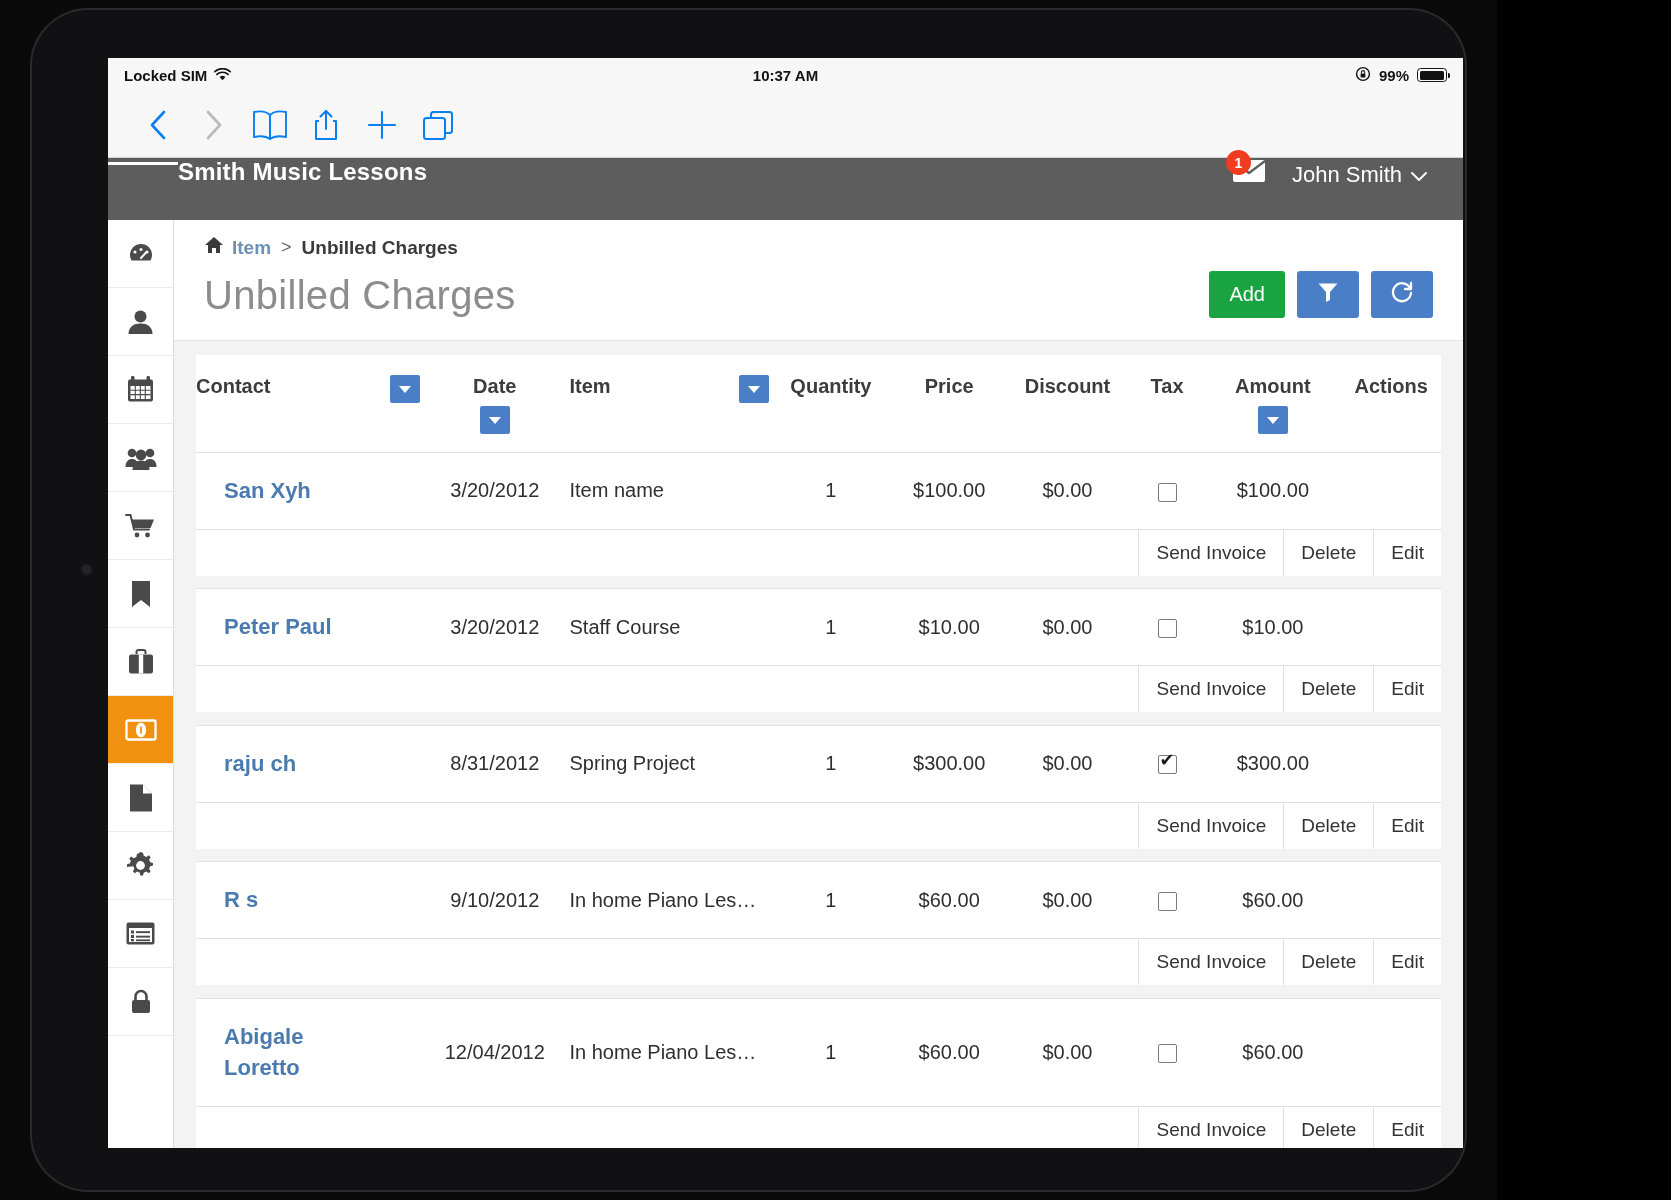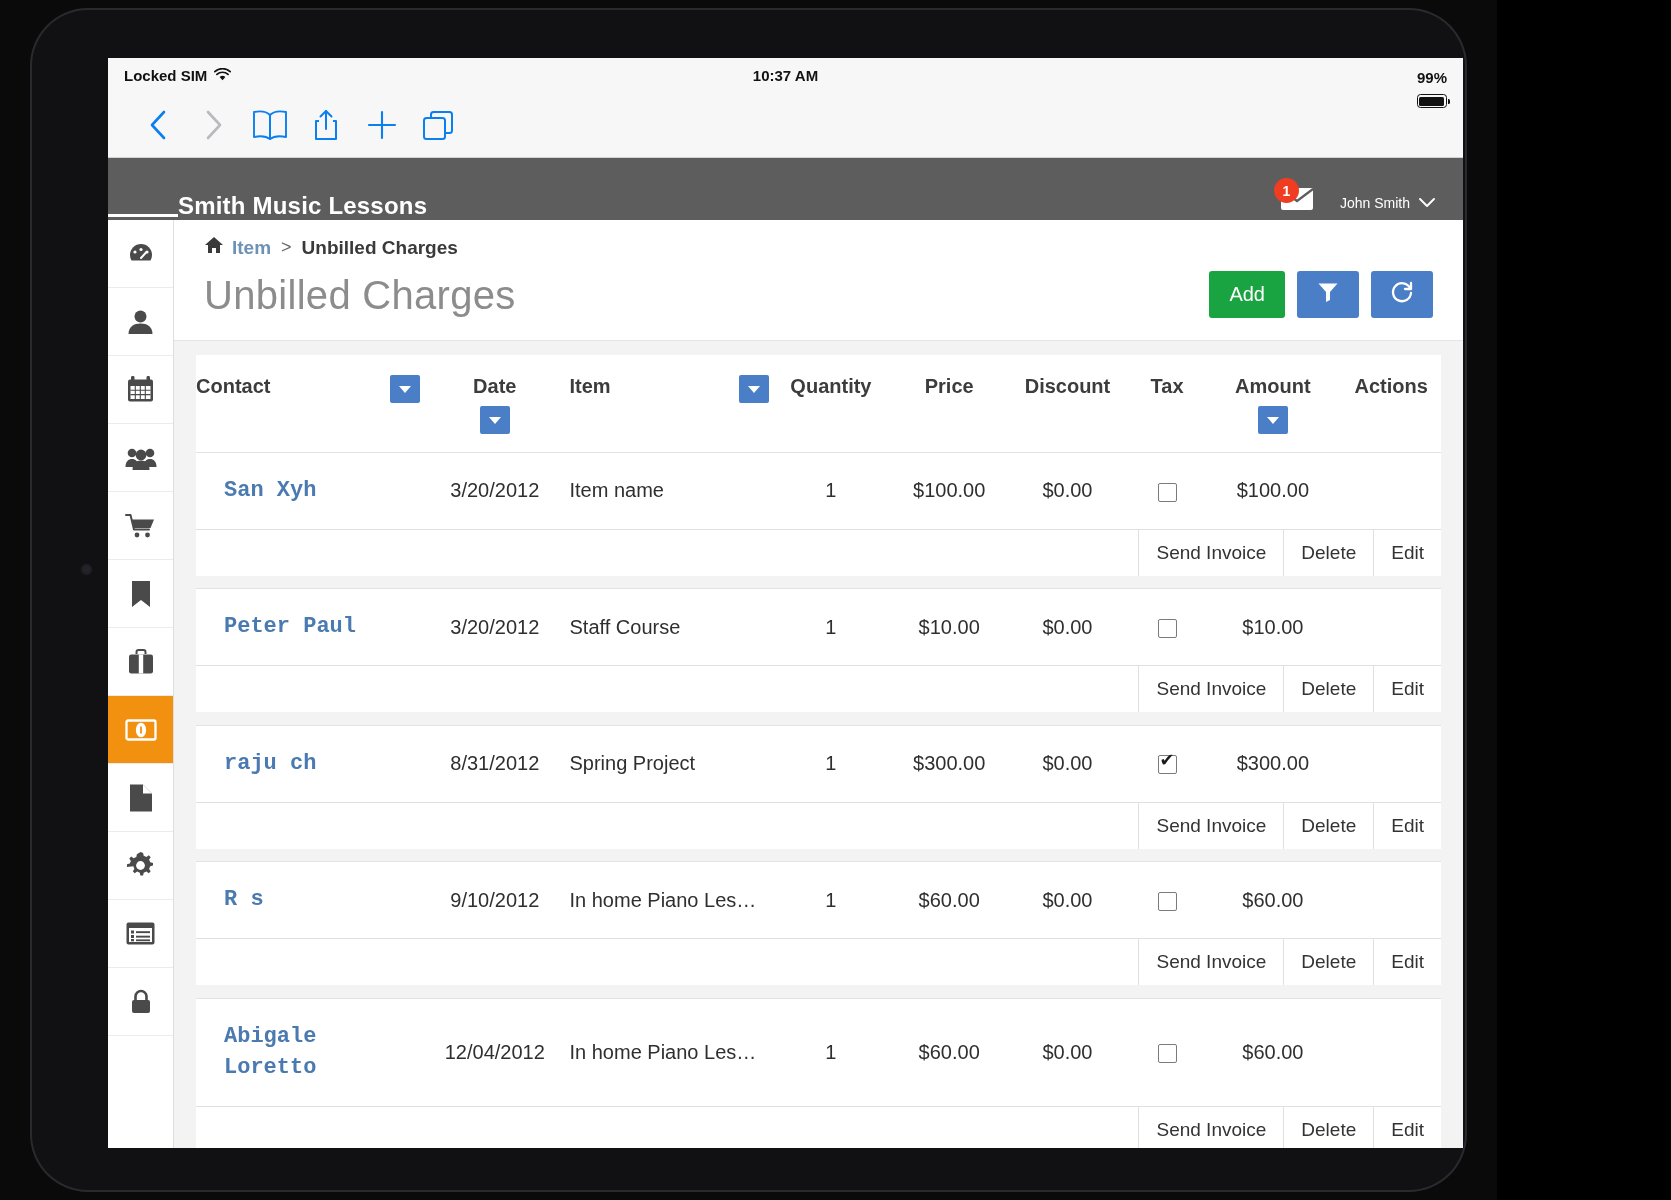--- a/index.html
+++ b/index.html
@@ -53,21 +53,21 @@
     display: flex; align-items: center;
     padding: 0 16px;
     font-size: 15px; font-weight: bold; color: #121212;
   }
   .sb-left { display: flex; align-items: center; gap: 7px; }
   .sb-center {
     position: absolute; left: 0; right: 0; top: 0; height: 34px;
     display: flex; align-items: center; justify-content: center;
     pointer-events: none;
   }
-  .sb-right { margin-left: auto; display: flex; align-items: center; gap: 8px; flex-direction: column; }
+  .sb-right { margin-left: auto; display: flex; align-items: center; gap: 8px; }
   .battery {
     width: 30px; height: 14px;
     border: 1.6px solid #121212; border-radius: 3.5px;
     position: relative; padding: 1.5px;
   }
   .battery::after {
     content:""; position:absolute; right:-4px; top:4px;
     width:2.4px; height:5px; background:#121212; border-radius:0 1.5px 1.5px 0;
   }
   .battery i { display:block; height:100%; width:99%; background:#121212; border-radius:1.5px; }
@@ -95,37 +95,37 @@
   }
   .urlbar span { font-size: 20px; color: #1d1d1f; }
   .reload { position: absolute; right: 14px; top: 50%; transform: translateY(-50%); }
 
   
   .app { position: relative; height: calc(1090px - 34px - 66px); background:#fff; }
 
   .appbar {
     height: 62px;
     background: #5d5d5d;
-    display: flex; align-items: flex-end;
-    padding: 0 28px 0 0;
+    display: flex; align-items: flex-start;
+    padding: 0 36px 0 0;
     color: #fff;
   }
   .hamburger { width: 70px; display:flex; align-items:center; justify-content:center; }
   .hamburger i { display:block; width:26px; height:3px; background:#fff; margin:3.5px 0; }
   .app-title { font-size: 24px; font-weight: bold; letter-spacing:.2px; }
   .appbar-right { margin-left:auto; display:flex; align-items:center; gap: 26px; }
   .mail-wrap { position: relative; width: 34px; height: 34px; }
   .badge {
     position:absolute; left:-6px; top:-8px;
     min-width: 25px; height:25px; border-radius:50%;
     background:#f03c21; color:#fff;
     font-size:14px; font-weight:bold;
     display:flex; align-items:center; justify-content:center;
   }
-  .username { font-size:14px; display:flex; align-items:center; gap:9px; }
+  .username { font-size:22px; display:flex; align-items:center; gap:9px; }
 
   
   .body-row { display:flex; height: calc(100% - 62px); }
 
   .sidebar {
     width: 66px; flex: 0 0 66px;
     background:#fff;
     border-right:1px solid #dedede;
   }
   .side-item {
@@ -172,21 +172,21 @@
   .sortbtn::after {
     content:""; border-left:6px solid transparent; border-right:6px solid transparent;
     border-top:7px solid #fff;
   }
   .th-row-flex { display:flex; align-items:flex-start; justify-content:space-between; gap:16px; }
 
   .tbl td {
     font-size:20px; color:#2f2f2f;
     padding: 22px 0; text-align:center; vertical-align:middle;
   }
-  td.contact { text-align:left; padding-left:28px;font-family:Liberation Mono, monospace; }
+  td.contact { text-align:left; padding-left:28px; }
   td.contact span { color:#4a7ab0; font-weight:bold; font-size:22px; line-height:1.45; display:inline-block; max-width:140px;}
   td.item { text-align:left;margin-top:33px; }
   .cbox {
     display:inline-block; width:19px; height:19px;
     border:1.6px solid #7b7b7b; border-radius:2px; background:#fff;
     position:relative; vertical-align:middle;
   }
   .cbox.on::after{
     content:"✔"; position:absolute; left:1px; top:-5px;
     font-size:18px; color:#1a1a1a; line-height:1;

